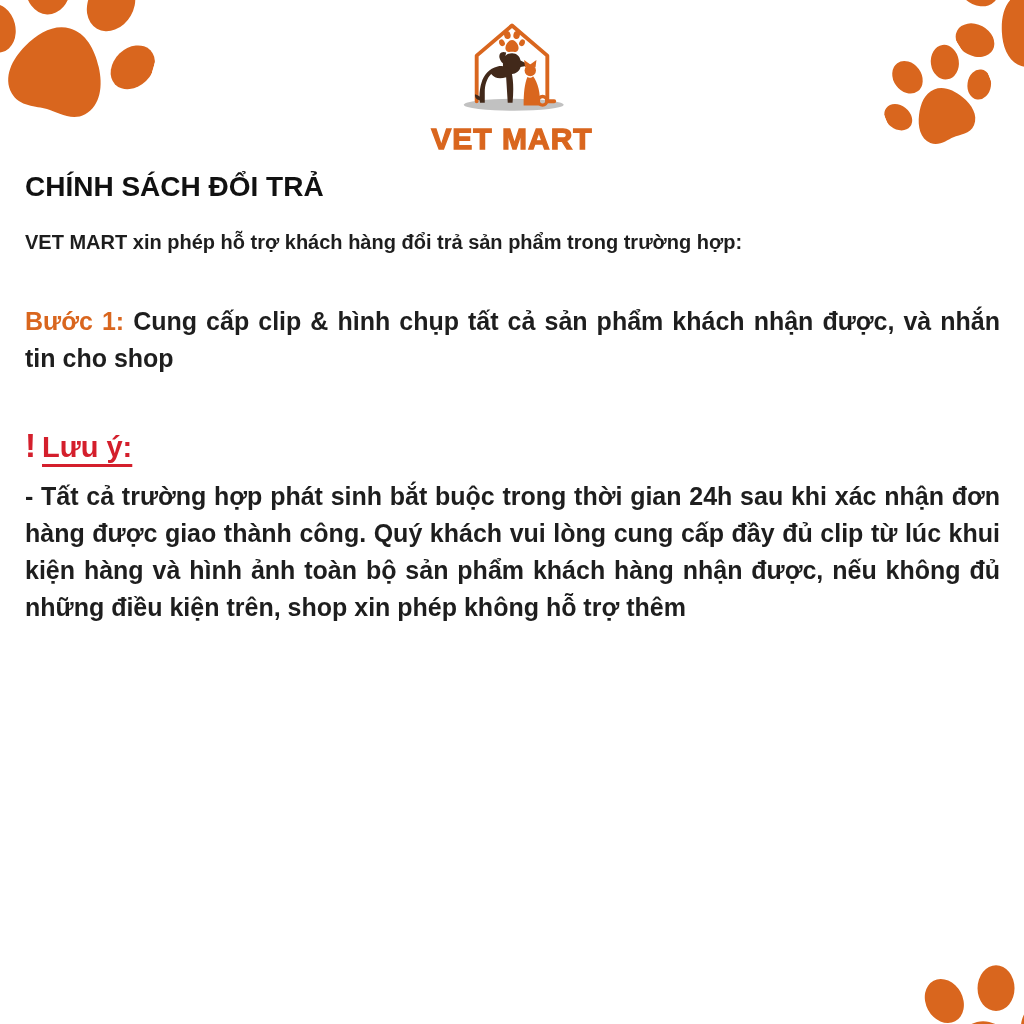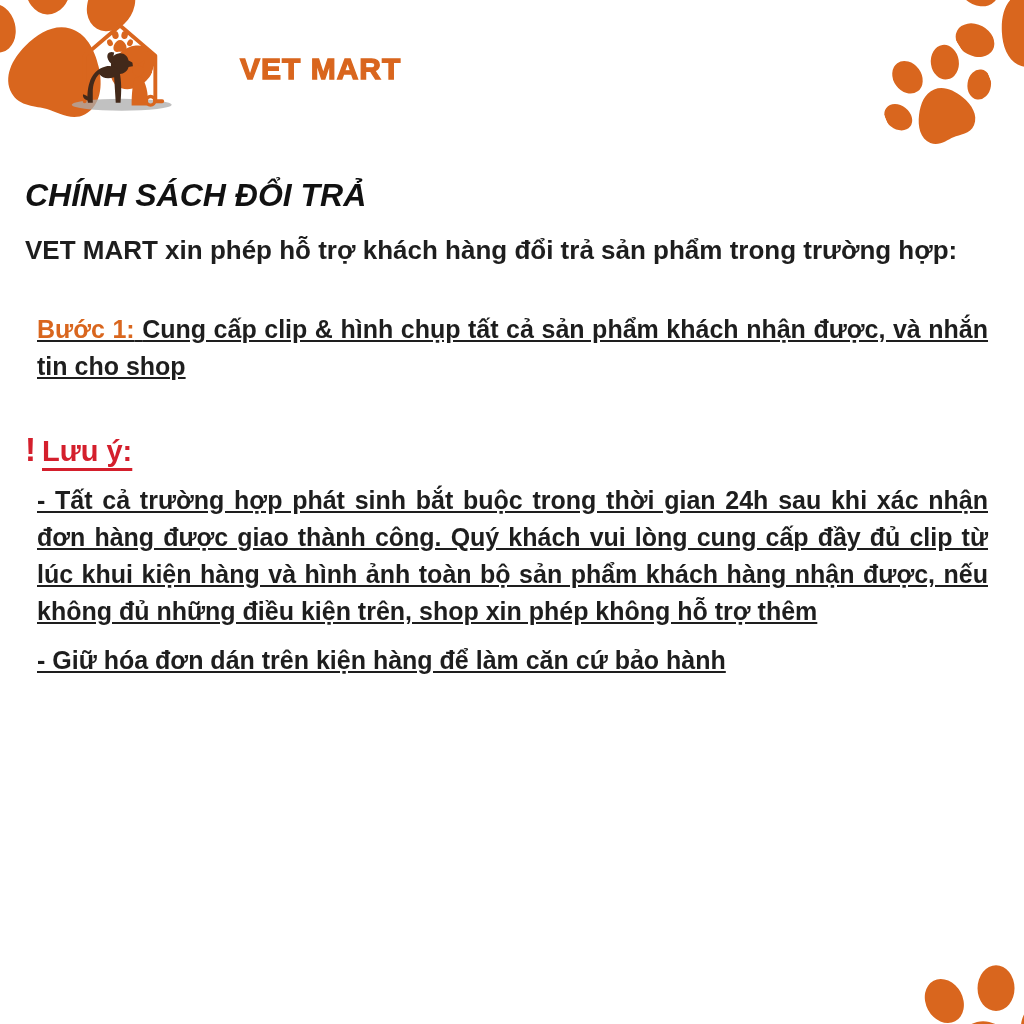--- a/index.html
+++ b/index.html
@@ -16,47 +16,47 @@
     overflow:hidden;font-family:"Liberation Sans",sans-serif;color:var(--text);
   }
   
   .paw{position:absolute;color:var(--orange);}
   .paw svg{display:block;width:100%;height:100%;}
   .paw-tl{left:-28px;top:-38px;width:182px;height:182px;transform:rotate(16deg);}
   .paw-tr-corner{left:952px;top:-62px;width:150px;height:150px;transform:rotate(-32deg);}
   .paw-tr-small{left:884px;top:48px;width:112px;height:112px;transform:rotate(-22deg);}
   .paw-br{left:908px;top:968px;width:148px;height:148px;transform:rotate(-14deg);}
   
-  .logo{position:absolute;top:16px;left:0;right:0;display:flex;flex-direction:row;align-items:center;}
+  .logo{position:absolute;top:16px;left:0;right:0;display:flex;flex-direction:column;align-items:center;}
   .logo-art{width:240px;height:112px;}
   .stroke-orange{stroke:var(--orange);}
   .fill-orange{fill:var(--orange);}
   .fill-dog{fill:var(--dog_brown);}
   .fill-shadow{fill:var(--shadow_gray);}
   .logo-paw{color:var(--orange);}
   .wordmark{
     margin-top:-6px;color:var(--orange);font-weight:900;font-size:30px;
     letter-spacing:1px;-webkit-text-stroke:1.3px var(--orange);
     font-family:"Liberation Sans",sans-serif;
   }
   
   .content{position:absolute;left:25px;right:24px;top:160px;}
   h1{
-    margin:8px 0 10px 0;font-size:32px;line-height:54px;font-weight:700;
-    color:#111;letter-spacing:0;font-style:italic;
+    margin:0 0 10px 0;font-size:28px;line-height:54px;font-weight:700;
+    color:#111;letter-spacing:0;
   }
-  .intro{margin:6px 0 42px 0;font-size:26px;line-height:37px;font-weight:600;}
+  .intro{margin:6px 0 42px 0;font-size:20px;line-height:37px;font-weight:600;}
   .step,.fees,.note{
-    margin:12px;font-size:25px;line-height:37px;font-weight:600;
-    text-align:justify;text-justify:inter-word;text-decoration:underline;
+    margin:0;font-size:25px;line-height:37px;font-weight:600;
+    text-align:justify;text-justify:inter-word;
   }
   .fees{text-align:left;}
   .step-label{color:var(--orange);font-weight:700;}
   .notes-heading{
-    margin:46px 0 8px 0;font-size:29px;line-height:38px;font-weight:700;color:var(--red);
+    margin:46px 0 8px 0;font-size:29px;line-height:46px;font-weight:700;color:var(--red);
   }
   .bang{font-size:33px;font-weight:800;margin-right:6px;}
   .notes-title{
     text-decoration:underline;text-decoration-thickness:3px;text-underline-offset:7px;
   }
 </style>
 </head>
 <body>
 
 <svg width="0" height="0" style="position:absolute" aria-hidden="true">
@@ -126,16 +126,15 @@
 
     <p class="intro">VET MART xin phép hỗ trợ khách hàng đổi trả sản phẩm trong trường hợp:</p>
 
     <p class="step"><span class="step-label">Bước 1:</span> <span>Cung cấp clip &amp; hình chụp tất cả sản phẩm khách nhận được, và nhắn tin cho shop</span></p>
 
 
 
     <h2 class="notes-heading"><span class="bang">!</span><span class="notes-title">Lưu ý:</span></h2>
 
     <p class="note">- Tất cả trường hợp phát sinh bắt buộc trong thời gian 24h sau khi xác nhận đơn hàng được giao thành công. Quý khách vui lòng cung cấp đầy đủ clip từ lúc khui kiện hàng và hình ảnh toàn bộ sản phẩm khách hàng nhận được, nếu không đủ những điều kiện trên, shop xin phép không hỗ trợ thêm</p>
-    <p class="note">- Giữ hóa đơn dán trên kiện hàng để làm căn cứ bảo hành</p>
   </main>
 
 </div>
 
 </body></html>

